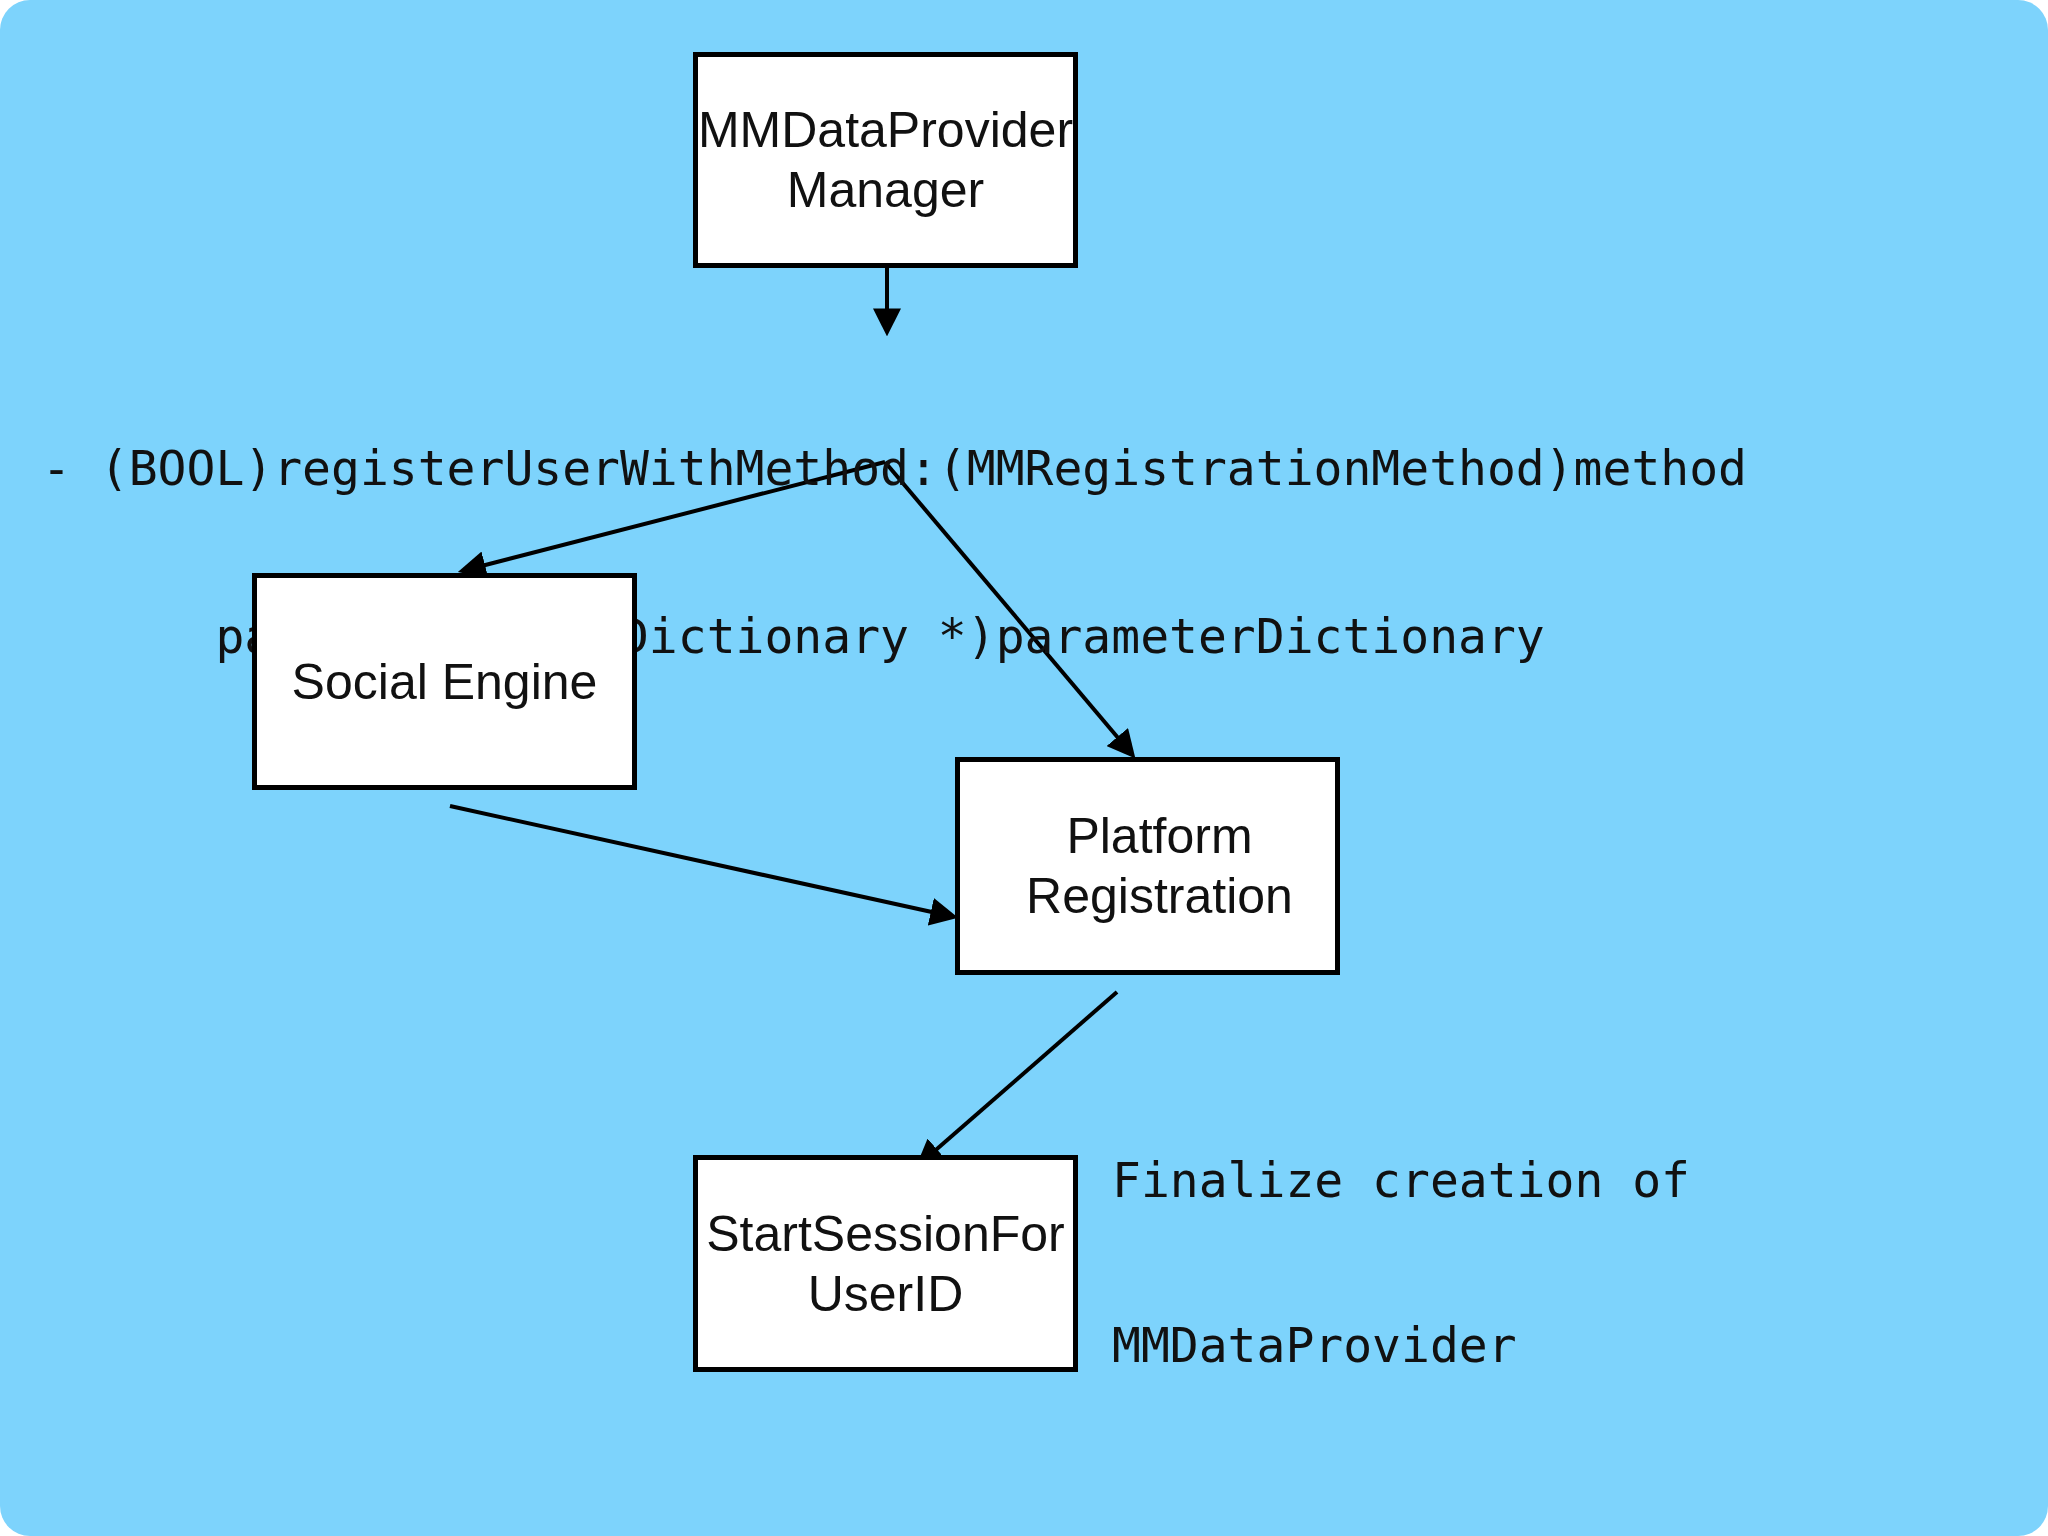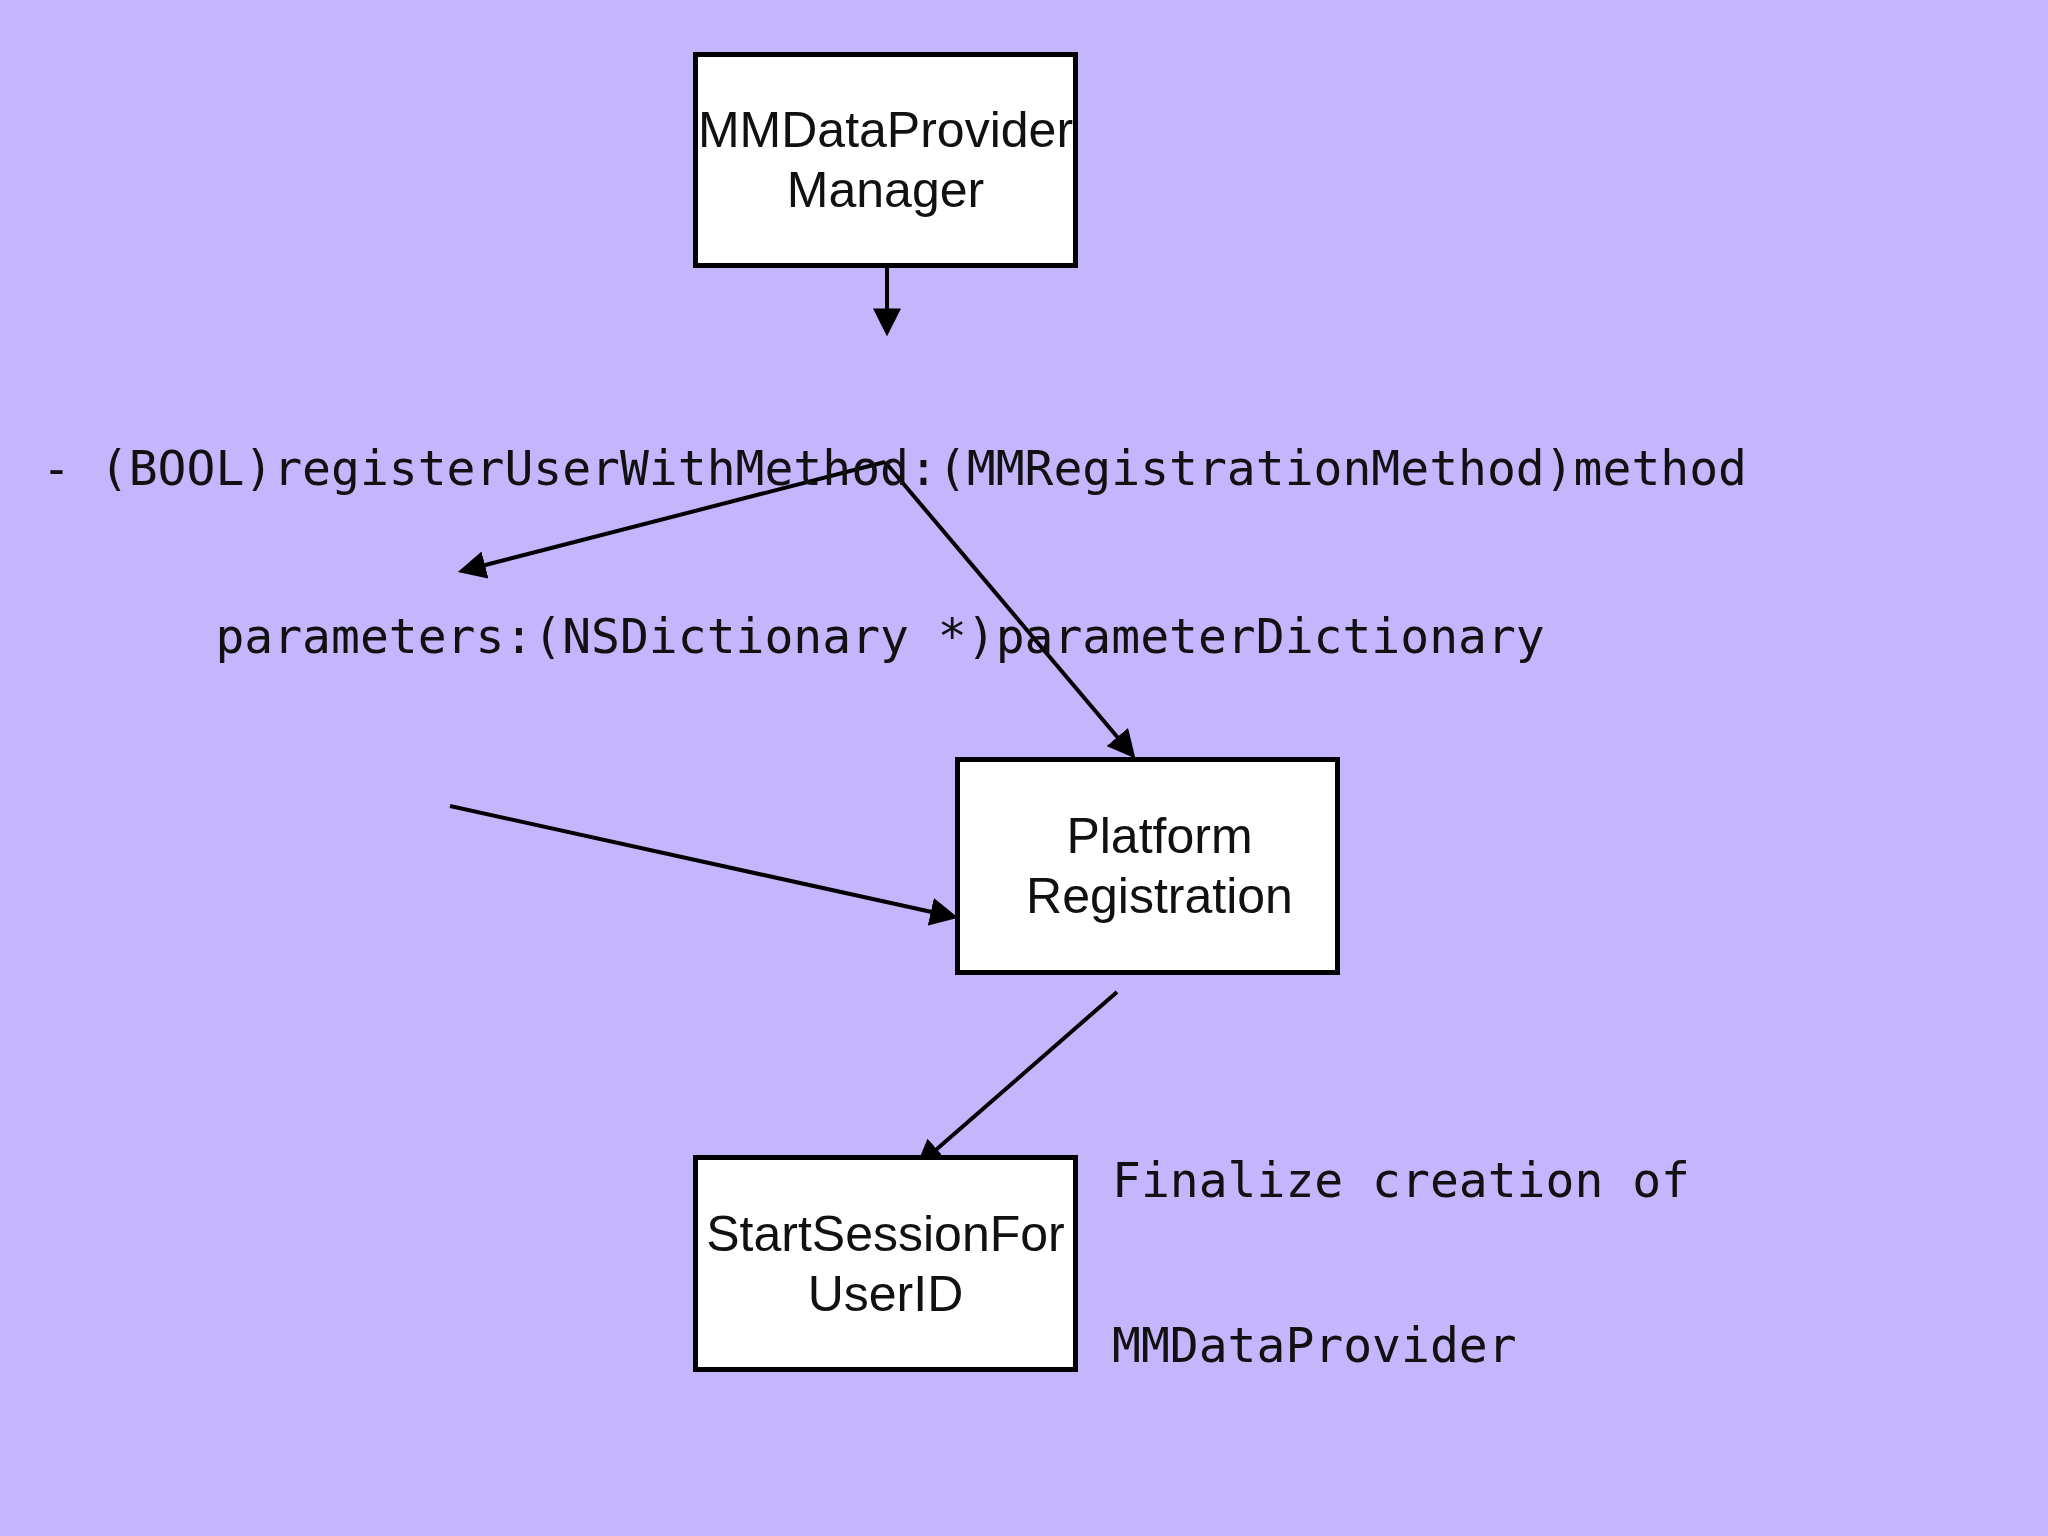--- a/index.html
+++ b/index.html
@@ -4,24 +4,25 @@
 <style>
   html, body {
     margin: 0;
     padding: 0;
     background: #ffffff;
   }
   #canvas {
     position: relative;
     width: 2048px;
     height: 1536px;
-    background: #c4b5fd;
+    background: #7dd3fc;
     overflow: hidden;
     font-family: "Liberation Sans", "DejaVu Sans", sans-serif;
     color: #111111;
+    border-radius: 30px;
   }
   #edges {
     position: absolute;
     left: 0;
     top: 0;
     width: 2048px;
     height: 1536px;
   }
   .node {
     position: absolute;
@@ -84,20 +85,23 @@
   <div id="node-manager" class="node">
     <div>MMDataProvider</div>
     <div>Manager</div>
   </div>
 
   <div id="method-signature" class="mono">
     <div class="sig-line1">- (BOOL)registerUserWithMethod:(MMRegistrationMethod)method</div>
     <div class="sig-line2">parameters:(NSDictionary *)parameterDictionary</div>
   </div>
 
+  <div id="node-social" class="node">
+    <div>Social Engine</div>
+  </div>
 
   <div id="node-platform" class="node">
     <div>Platform</div>
     <div>Registration</div>
   </div>
 
   <div id="annotation" class="mono">
     <div>Finalize creation of</div>
     <div>MMDataProvider</div>
   </div>

